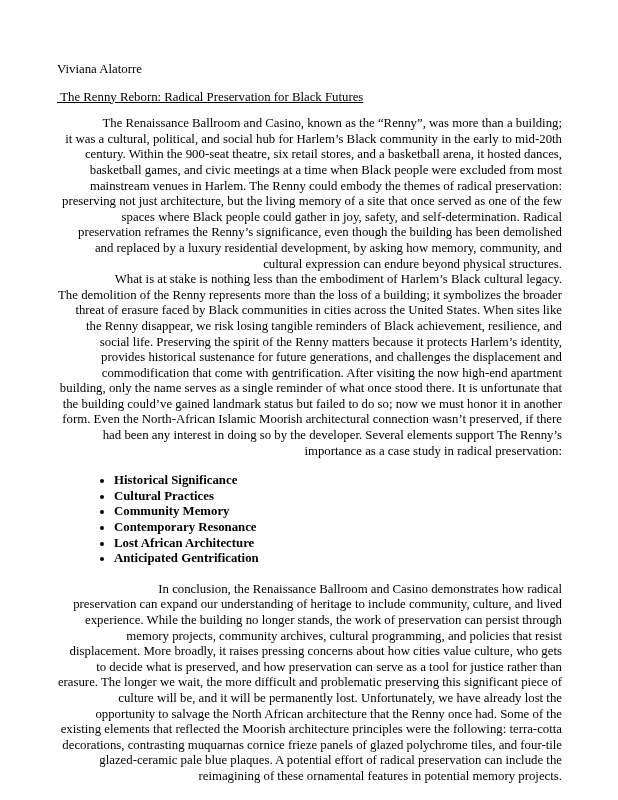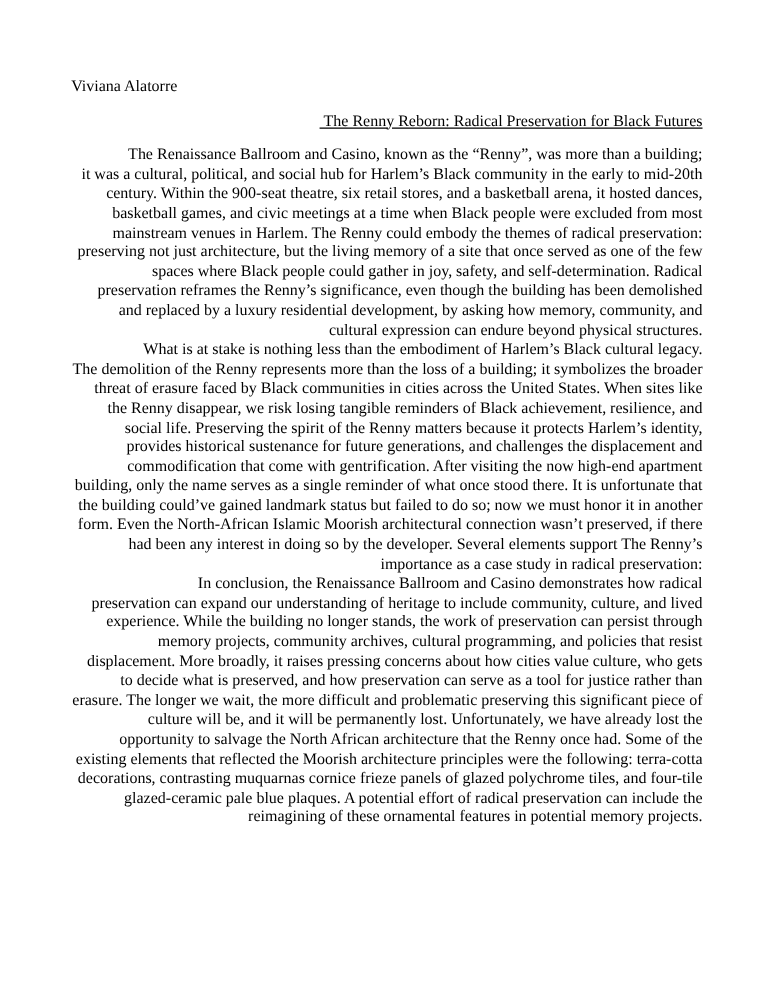--- a/index.html
+++ b/index.html
@@ -17,21 +17,21 @@
     font-family: "Liberation Serif", "DejaVu Serif", serif;
     font-size: 12.8px;
     line-height: 15.6px;
     color: #000000;
     overflow: hidden;
   }
   .author-line {
     margin: 0 0 12px 0;
   }
   .title-line {
-    text-align: right;
+    text-align: left;
     margin: 0 0 11px 0;
   }
   .title-text {
     text-decoration: underline;
   }
   .para {
     margin: 0;
     text-indent: 36px;
     text-align: right;
   }
@@ -54,16 +54,24 @@
   <div class="author-line">Viviana Alatorre</div>
 
   <div class="title-line">
     <span class="title-text">&nbsp;The Renny Reborn: Radical Preservation for Black Futures</span>
   </div>
 
   <p class="para">The Renaissance Ballroom and Casino, known as the “Renny”, was more than a building; it was a cultural, political, and social hub for Harlem’s Black community in the early to mid-20th century. Within the 900-seat theatre, six retail stores, and a basketball arena, it hosted dances, basketball games, and civic meetings at a time when Black people were excluded from most mainstream venues in Harlem. The Renny could embody the themes of radical preservation: preserving not just architecture, but the living memory of a site that once served as one of the few spaces where Black people could gather in joy, safety, and self-determination. Radical preservation reframes the Renny’s significance, even though the building has been demolished and replaced by a luxury residential development, by asking how memory, community, and cultural expression can endure beyond physical structures.</p>
 
   <p class="para">What is at stake is nothing less than the embodiment of Harlem’s Black cultural legacy. The demolition of the Renny represents more than the loss of a building; it symbolizes the broader threat of erasure faced by Black communities in cities across the United States. When sites like the Renny disappear, we risk losing tangible reminders of Black achievement, resilience, and social life. Preserving the spirit of the Renny matters because it protects Harlem’s identity, provides historical sustenance for future generations, and challenges the displacement and commodification that come with gentrification. After visiting the now high-end apartment building, only the name serves as a single reminder of what once stood there. It is unfortunate that the building could’ve gained landmark status but failed to do so; now we must honor it in another form. Even the North-African Islamic Moorish architectural connection wasn’t preserved, if there had been any interest in doing so by the developer. Several elements support The Renny’s importance as a case study in radical preservation:</p>
 
+  <ul class="bullets">
+    <li>Historical Significance</li>
+    <li>Cultural Practices</li>
+    <li>Community Memory</li>
+    <li>Contemporary Resonance</li>
+    <li>Lost African Architecture</li>
+    <li>Anticipated Gentrification</li>
+  </ul>
 
   <p class="para">In conclusion, the Renaissance Ballroom and Casino demonstrates how radical preservation can expand our understanding of heritage to include community, culture, and lived experience. While the building no longer stands, the work of preservation can persist through memory projects, community archives, cultural programming, and policies that resist displacement. More broadly, it raises pressing concerns about how cities value culture, who gets to decide what is preserved, and how preservation can serve as a tool for justice rather than erasure. The longer we wait, the more difficult and problematic preserving this significant piece of culture will be, and it will be permanently lost. Unfortunately, we have already lost the opportunity to salvage the North African architecture that the Renny once had. Some of the existing elements that reflected the Moorish architecture principles were the following: terra-cotta decorations, contrasting muquarnas cornice frieze panels of glazed polychrome tiles, and four-tile glazed-ceramic pale blue plaques. A potential effort of radical preservation can include the reimagining of these ornamental features in potential memory projects.</p>
 
 </div>
 
 </body></html>

